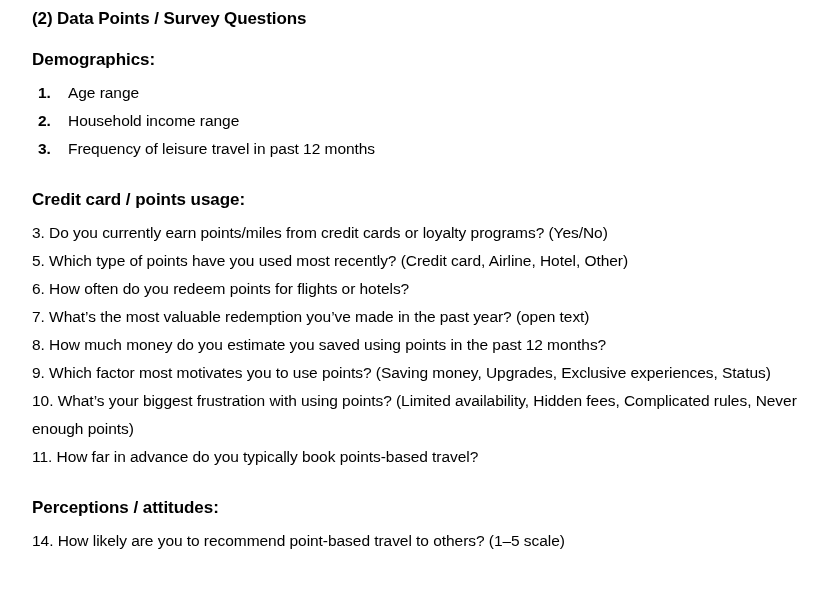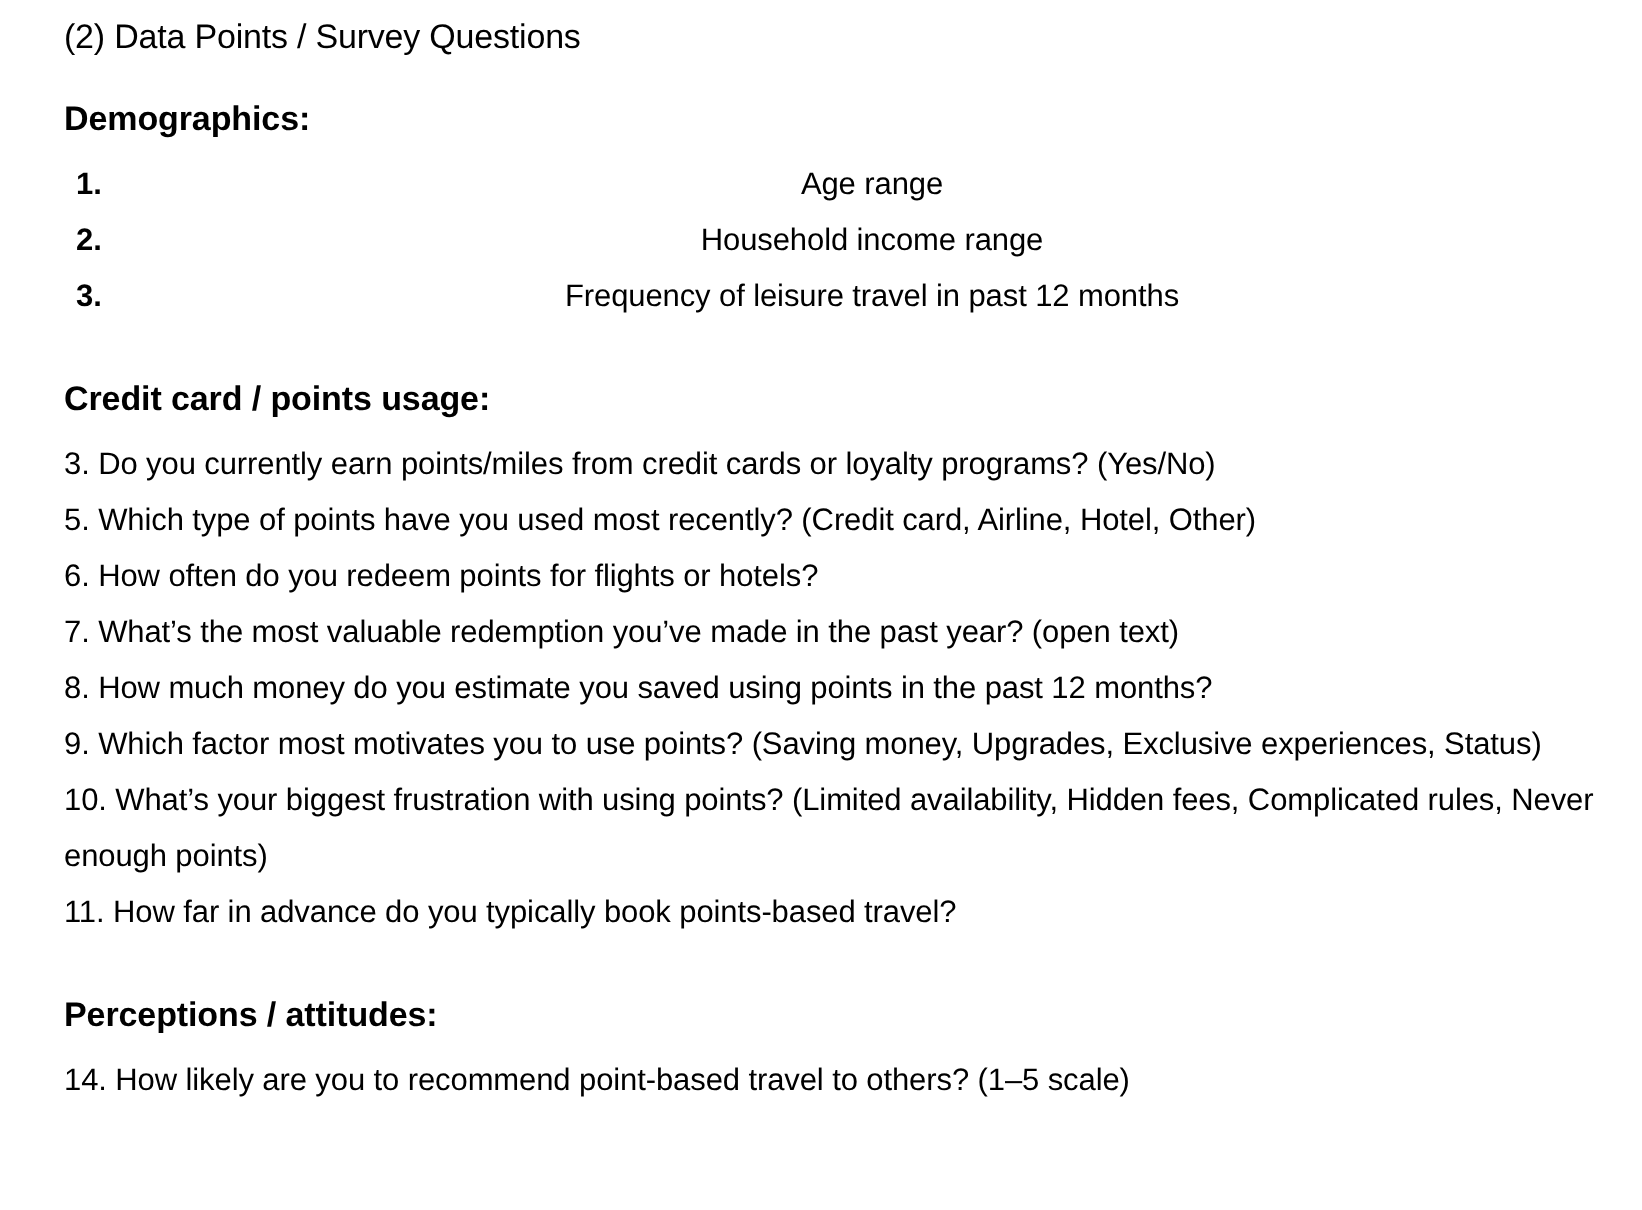--- a/index.html
+++ b/index.html
@@ -23,41 +23,40 @@
     box-sizing: border-box;
   }
   .content {
     position: absolute;
     left: 32px;
     top: 8px;
     width: 772px;
   }
   .doc-heading {
     font-size: 17px;
-    font-weight: normal;
+    font-weight: bold;
     line-height: 22px;
     letter-spacing: -0.1px;
     margin: 0 0 19px 0;
   }
   .section-heading {
     font-size: 17px;
     font-weight: bold;
     line-height: 21px;
     letter-spacing: -0.05px;
     margin: 0 0 9px 0;
   }
   .section-heading.spaced-top {
     margin-top: 26px;
   }
   ol.demographics-list {
     margin: 0 0 0 0;
     padding: 0 0 0 36px;
     list-style: none;
     counter-reset: demoitem;
-    text-align: center;
   }
   ol.demographics-list > li {
     position: relative;
     font-size: 15.5px;
     line-height: 28px;
     letter-spacing: -0.05px;
     counter-increment: demoitem;
   }
   ol.demographics-list > li::before {
     content: counter(demoitem) ".";

